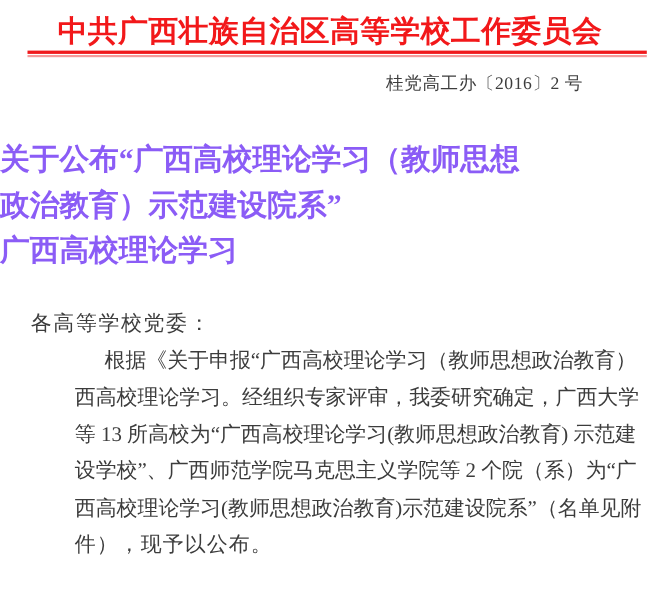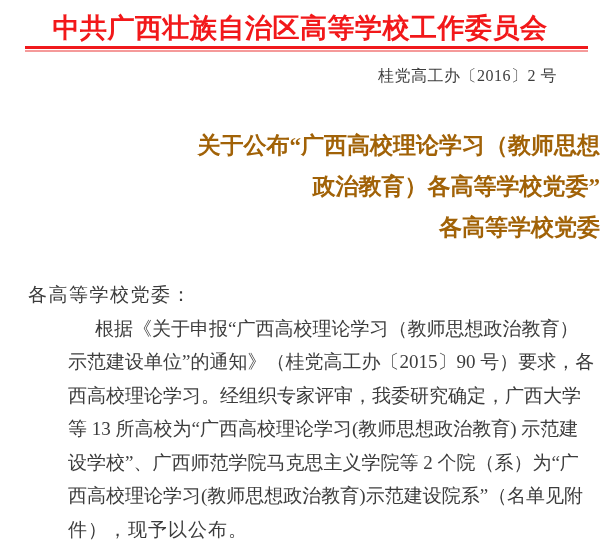--- a/index.html
+++ b/index.html
@@ -41,37 +41,37 @@
   }
   .red-rule .thin {
     margin-top: 1px;
     height: 2px;
     background: #f59a9a;
   }
   
   .doc-number {
     position: absolute;
     top: 66px;
-    right: 43px;
+    right: 70px;
     font-size: 16px;
     letter-spacing: 0.5px;
     color: #3d3d3d;
     white-space: nowrap;
   }
   
   .doc-title {
     position: absolute;
     top: 125px;
     left: 0;
     width: 100%;
-    text-align: right;
-    font-size: 23px;
+    text-align: left;
+    font-size: 27px;
     font-weight: bold;
     line-height: 41px;
-    color: #a16207;
+    color: #8b5cf6;
   }
   
   .body-text {
     position: absolute;
     top: 278px;
     left: 28px;
     width: 545px;
     font-size: 19px;
     line-height: 33.5px;
     color: #3c3c3c;
@@ -104,28 +104,27 @@
 
   <div class="red-rule">
     <div class="thick"></div>
     <div class="thin"></div>
   </div>
 
   <div class="doc-number">桂党高工办〔2016〕2 号</div>
 
   <div class="doc-title">
     <div>关于公布“广西高校理论学习（教师思想</div>
-    <div>政治教育）各高等学校党委”</div>
-    <div>各高等学校党委</div>
+    <div>政治教育）示范建设院系”</div>
+    <div>广西高校理论学习</div>
   </div>
 
   <div class="body-text">
     <div class="salutation">各高等学校党委：</div>
     <div class="jline first">根据《关于申报“广西高校理论学习（教师思想政治教育）</div>
-    <div class="jline">示范建设单位”的通知》（桂党高工办〔2015〕90 号）要求，各</div>
     <div class="jline">西高校理论学习。经组织专家评审，我委研究确定，广西大学</div>
     <div class="jline">等 13 所高校为“广西高校理论学习(教师思想政治教育) 示范建</div>
     <div class="jline">设学校”、广西师范学院马克思主义学院等 2 个院（系）为“广</div>
     <div class="jline">西高校理论学习(教师思想政治教育)示范建设院系”（名单见附</div>
     <div class="jline last">件），现予以公布。</div>
   </div>
 
 </div>
 
 </body></html>

